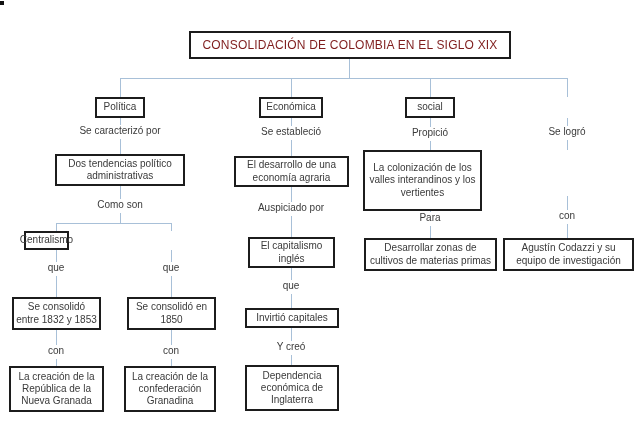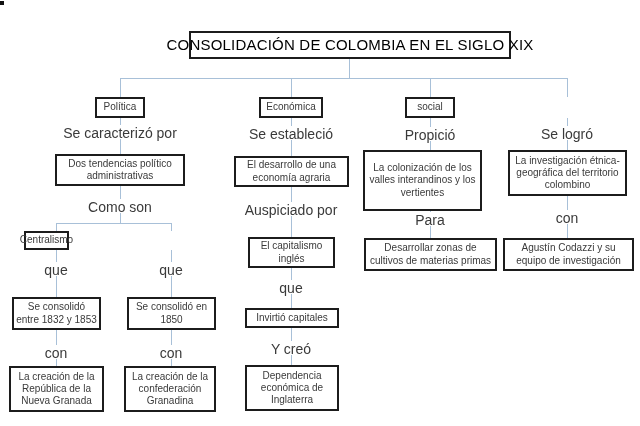--- a/index.html
+++ b/index.html
@@ -2,23 +2,23 @@
 <html><head>
 <meta charset="utf-8">
 <style>
   html,body{margin:0;padding:0;background:#ffffff;}
   .canvas{position:relative;width:640px;height:426px;background:#fff;
           font-family:"Liberation Sans",sans-serif;overflow:hidden;}
   .ln{position:absolute;background:#a8c0d8;}
   .box{position:absolute;border:2px solid #1c1c1c;background:#fff;
        display:flex;align-items:center;justify-content:center;text-align:center;
        font-size:10px;line-height:1.22;color:#3a3a3a;box-sizing:border-box;padding:1px 2px;}
-  .title{font-size:15px;color:#000000;white-space:nowrap;letter-spacing:.2px;}
+  .title{font-size:12px;color:#7f1d1d;white-space:nowrap;letter-spacing:.2px;}
   .lbl{position:absolute;transform:translateX(-50%);white-space:nowrap;
-       font-size:14px;color:#3a3a3a;}
+       font-size:10px;color:#3a3a3a;}
   .corner{position:absolute;left:0;top:1px;width:4px;height:4px;background:#111;}
 </style>
 </head>
 <body>
 
 <div class="canvas">
   <div class="corner"></div>
 
   <div class="ln" style="left:349px;top:59px;width:1px;height:19px"></div>
   <div class="ln" style="left:120px;top:78px;width:448px;height:1px"></div>
@@ -94,16 +94,15 @@
   <div class="box" style="left:245px;top:308px;width:94px;height:20px">Invirtió capitales</div>
   <div class="lbl" style="left:291px;top:341px">Y creó</div>
   <div class="box" style="left:245px;top:365px;width:94px;height:46px">Dependencia económica de Inglaterra</div>
 
   <div class="lbl" style="left:430px;top:127px">Propició</div>
   <div class="box" style="left:363px;top:150px;width:119px;height:61px">La colonización de los valles interandinos y los vertientes</div>
   <div class="lbl" style="left:430px;top:212px">Para</div>
   <div class="box" style="left:364px;top:238px;width:133px;height:33px">Desarrollar zonas de cultivos de materias primas</div>
 
   <div class="lbl" style="left:567px;top:126px">Se logró</div>
-  <div class="box" style="left:508px;top:150px;width:119px;height:46px">La investigación étnica-geográfica del territorio colombino</div>
   <div class="lbl" style="left:567px;top:210px">con</div>
   <div class="box" style="left:503px;top:238px;width:131px;height:33px">Agustín Codazzi y su equipo de investigación</div>
 </div>
 
 </body></html>

